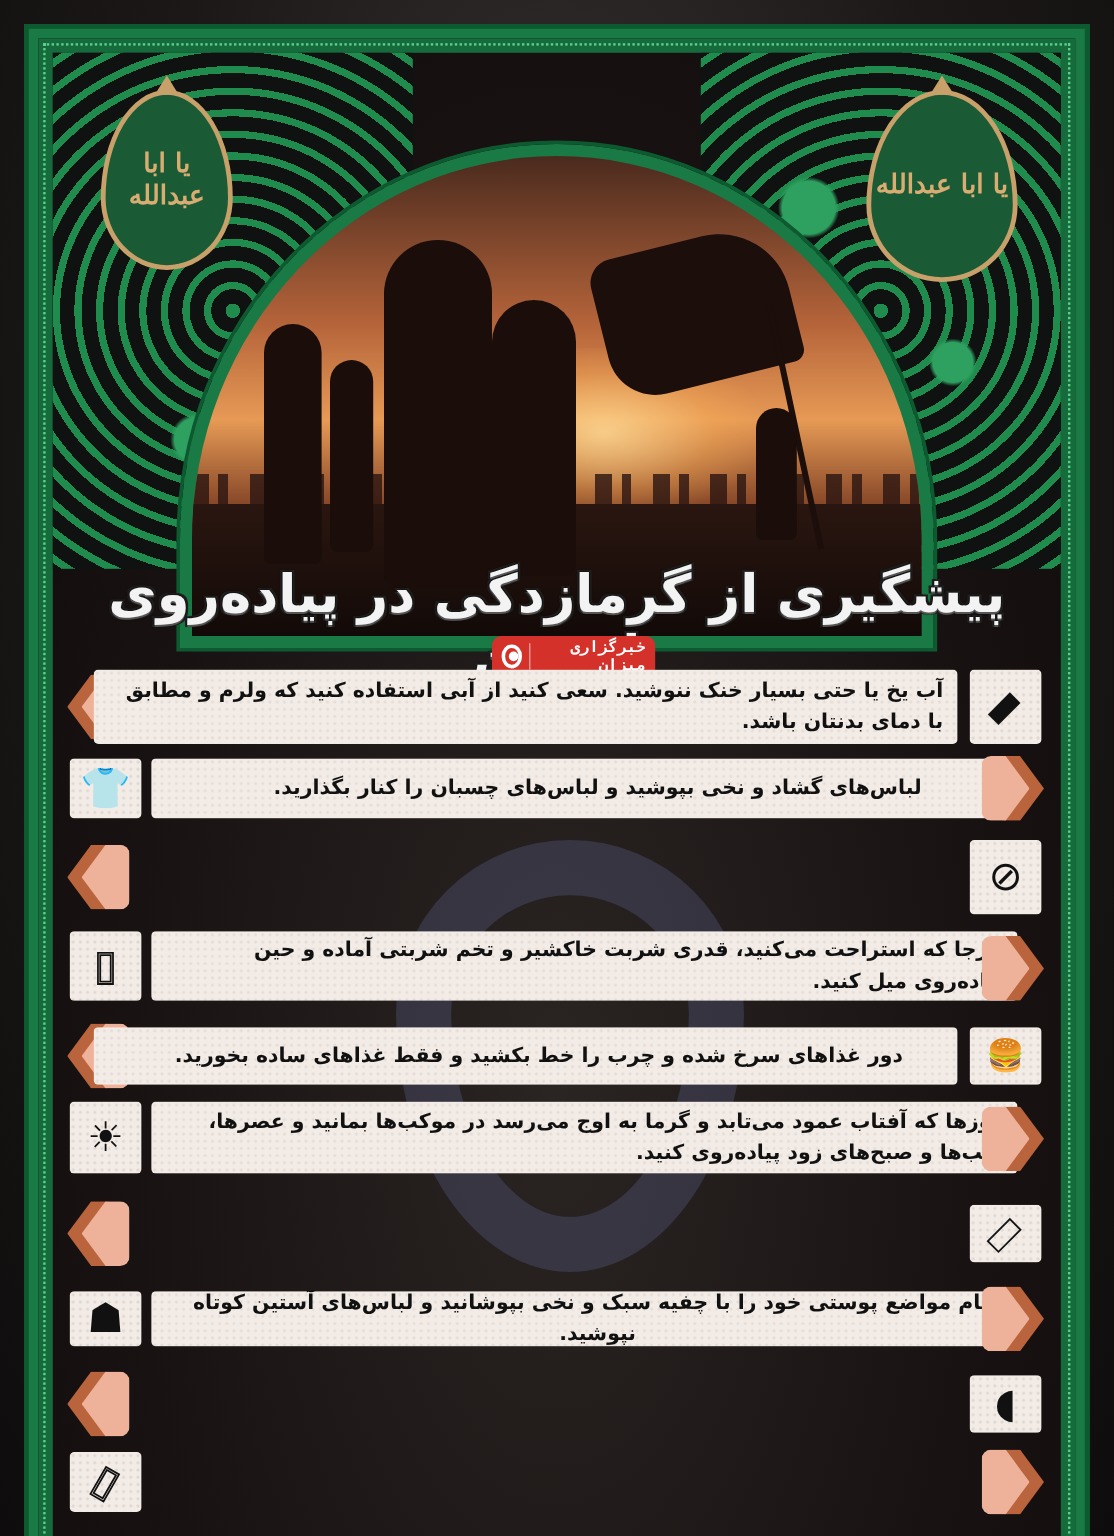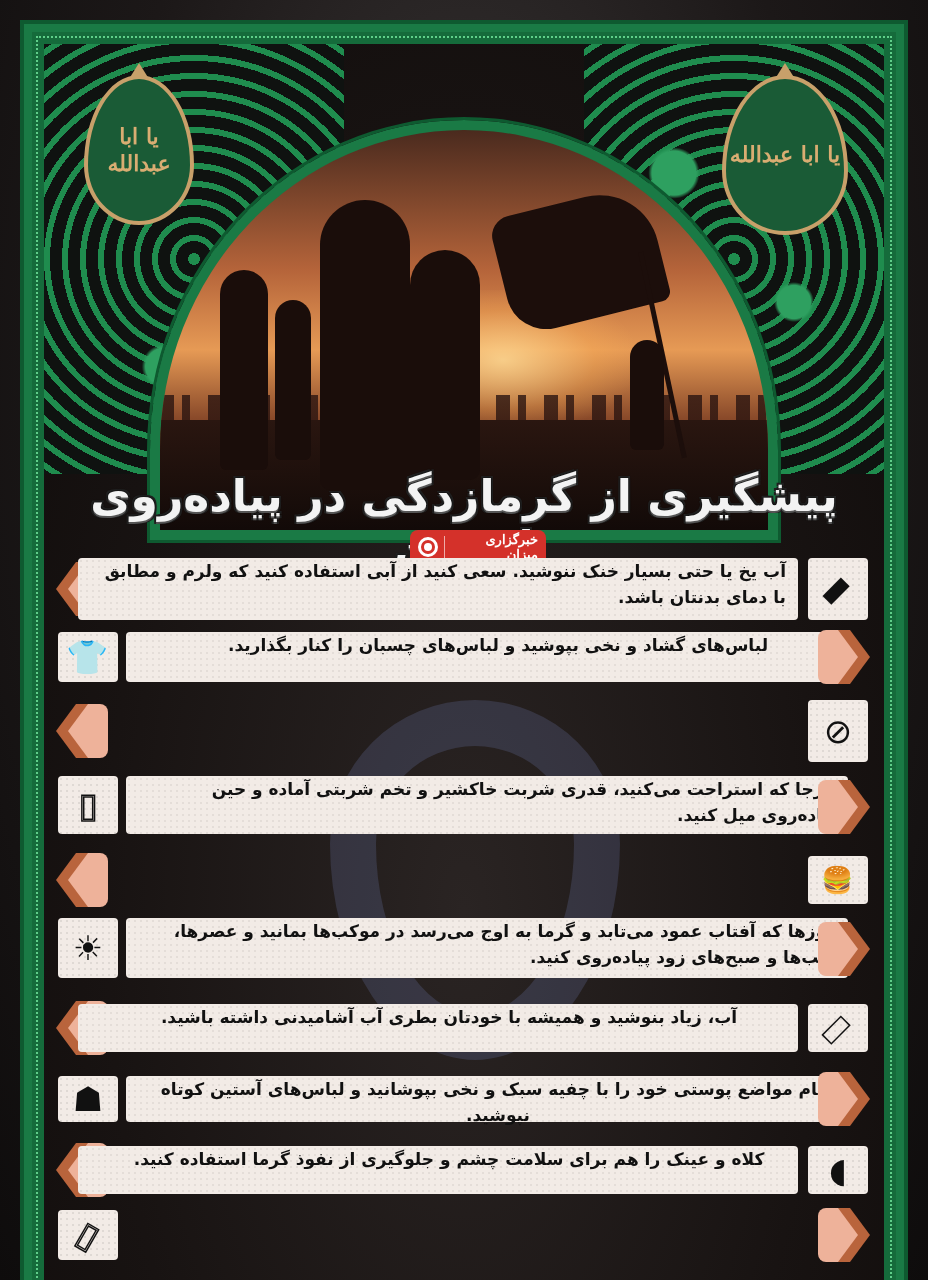--- a/index.html
+++ b/index.html
@@ -89,21 +89,21 @@
     position: absolute; left: 60px; top: 470px; width: 808px; text-align: center;
     direction: rtl; font-family: "DejaVu Sans", sans-serif; font-weight: bold;
     font-size: 44px; color: #f3f3f3;
     text-shadow: 0 2px 0 #555, 0 0 3px #000, 2px 2px 0 #222, -2px -2px 0 #222, 2px -2px 0 #222, -2px 2px 0 #222;
   }
   .agency-badge {
     position: absolute; left: 410px; top: 530px; height: 34px; width: 136px;
     background: #d4312a; border-radius: 8px 8px 0 0;
     display: flex; align-items: center; direction: rtl; padding: 0 8px; gap: 6px;
   }
-  .agency-name { color: #fff; font-weight: bold; font-size: 13px; font-family: Liberation Sans, sans-serif; }
+  .agency-name { color: #fff; font-weight: bold; font-size: 13px; font-family: Liberation Mono, monospace; }
   .agency-divider { width: 1px; height: 22px; background: rgba(255,255,255,0.6); }
   .agency-logo {
     width: 20px; height: 20px; border-radius: 50%; border: 3px solid #fff; position: relative;
   }
   .agency-logo::after { content: ""; position: absolute; left: 3px; top: 3px; width: 8px; height: 8px; border-radius: 50%; background: #fff; }
 
   .watermark {
     position: absolute; left: 330px; top: 700px; width: 290px; height: 360px;
     border-radius: 50% 50% 50% 50% / 40% 40% 60% 60%;
     border: 46px solid rgba(120,130,190,0.22);
@@ -113,21 +113,21 @@
   .tip {
     position: absolute; height: 62px;
     display: flex; align-items: stretch; direction: ltr;
   }
   .tip .card {
     position: absolute; top: 0; bottom: 0;
     background: #f2ebe6;
     background-image: radial-gradient(rgba(0,0,0,0.06) 1px, transparent 1.5px);
     background-size: 6px 6px;
     border-radius: 4px;
-    display: flex; align-items: flex-start;
+    display: flex; align-items: center;
   }
   .tip .icon-box {
     position: absolute; top: 0; bottom: 0; width: 60px;
     background: #f2ebe6;
     background-image: radial-gradient(rgba(0,0,0,0.08) 1px, transparent 1.5px);
     background-size: 6px 6px;
     border-radius: 4px;
     display: flex; align-items: center; justify-content: center;
   }
   .tip .text {
@@ -247,20 +247,23 @@
       <span class="c1"></span>
       <span class="c2"></span>
     </div>
 </div>
 
 <div class="tip a" style="left:56px; top:856px; width:812px; height:48px;">
   <div class="chev" style="top:-3px">
       <span class="c1"></span>
       <span class="c2"></span>
     </div>
+  <div class="card">
+      <div class="text center">دور غذاهای سرخ شده و چرب را خط بکشید و فقط غذاهای ساده بخورید.</div>
+    </div>
   <div class="icon-box">
       <span class="ico" style="font-size:26px">🍔</span>
     </div>
 </div>
 
 <div class="tip b" style="left:58px; top:918px; width:812px; height:60px;">
   <div class="icon-box">
       <span class="ico">☀</span>
     </div>
   <div class="card">
@@ -270,23 +273,20 @@
       <span class="c1"></span>
       <span class="c2"></span>
     </div>
 </div>
 
 <div class="tip a" style="left:56px; top:1004px; width:812px; height:48px;">
   <div class="chev" style="top:-3px">
       <span class="c1"></span>
       <span class="c2"></span>
     </div>
-  <div class="card">
-      <div class="text center">آب، زیاد بنوشید و همیشه با خودتان بطری آب آشامیدنی داشته باشید.</div>
-    </div>
   <div class="icon-box">
       <span class="ico outline" style="transform:rotate(45deg)">▮</span>
     </div>
 </div>
 
 <div class="tip b" style="left:58px; top:1076px; width:812px; height:46px;">
   <div class="icon-box">
       <span class="ico">☗</span>
     </div>
   <div class="card">
@@ -296,23 +296,20 @@
       <span class="c1"></span>
       <span class="c2"></span>
     </div>
 </div>
 
 <div class="tip a" style="left:56px; top:1146px; width:812px; height:48px;">
   <div class="chev" style="top:-3px">
       <span class="c1"></span>
       <span class="c2"></span>
     </div>
-  <div class="card">
-      <div class="text center">کلاه و عینک را هم برای سلامت چشم و جلوگیری از نفوذ گرما استفاده کنید.</div>
-    </div>
   <div class="icon-box">
       <span class="ico">◖</span>
     </div>
 </div>
 
 <div class="tip b" style="left:58px; top:1210px; width:812px; height:50px;">
   <div class="icon-box">
       <span class="ico outline" style="transform:rotate(30deg)">▯</span>
     </div>
   <div class="chev" style="top:-2px">

